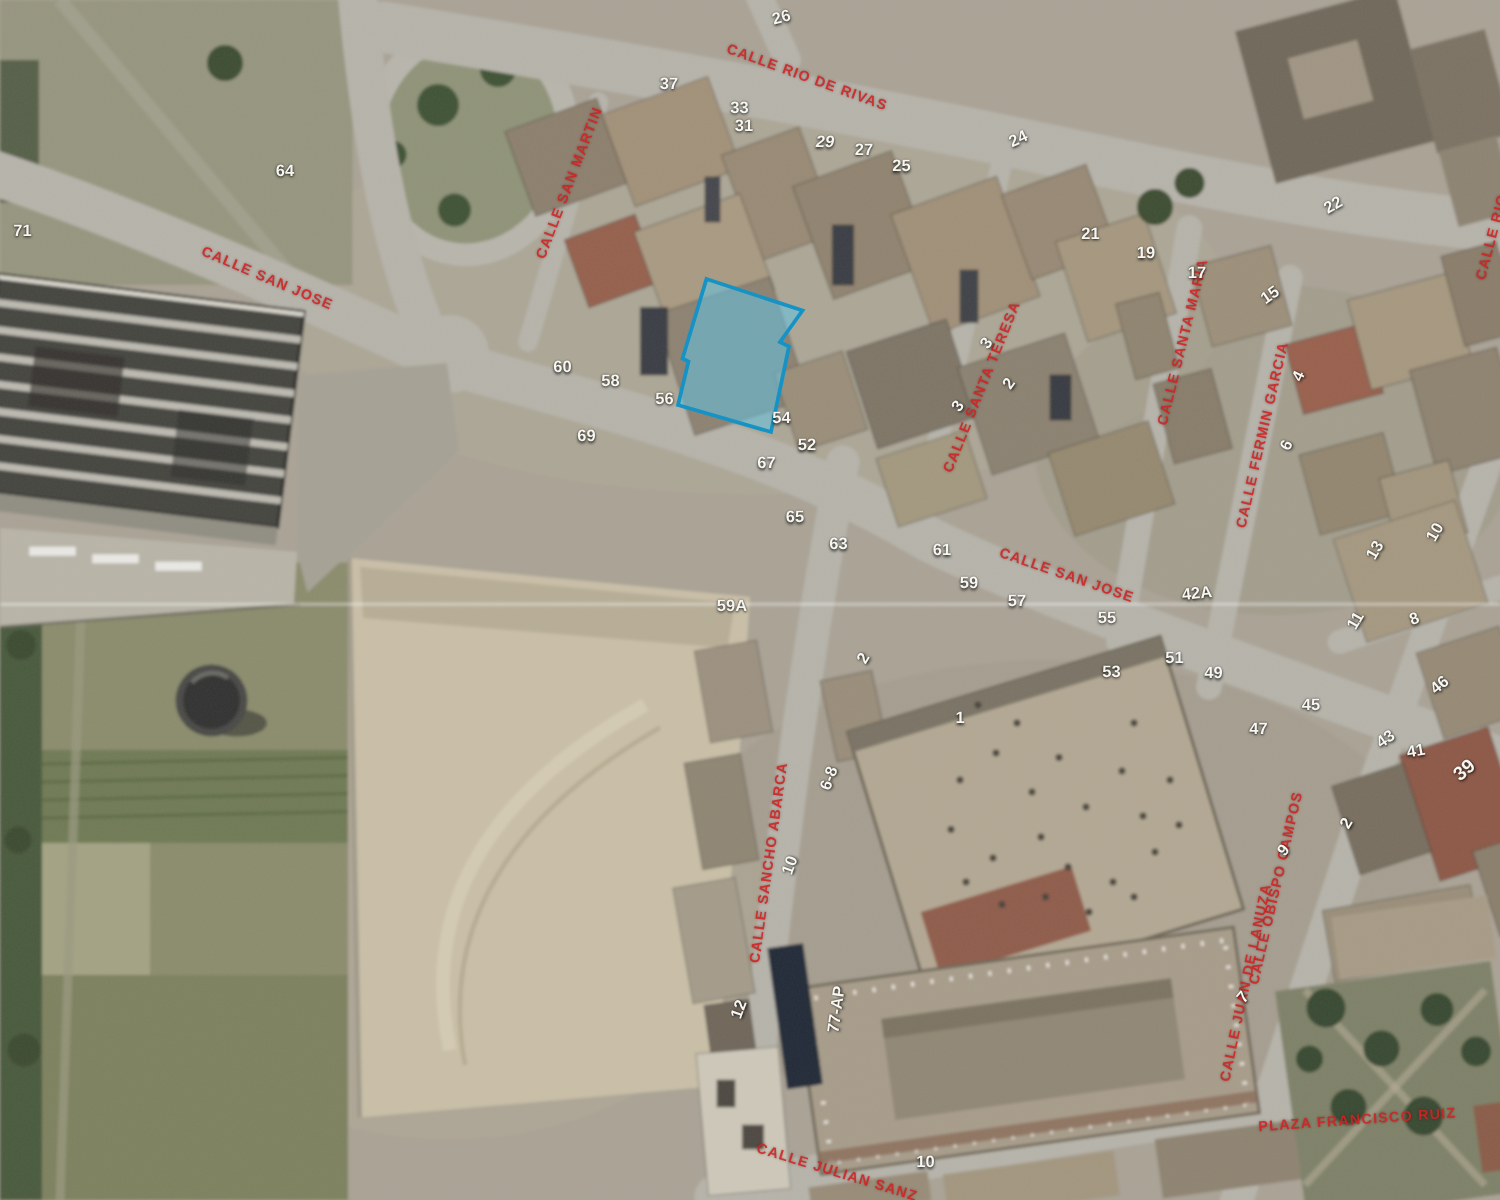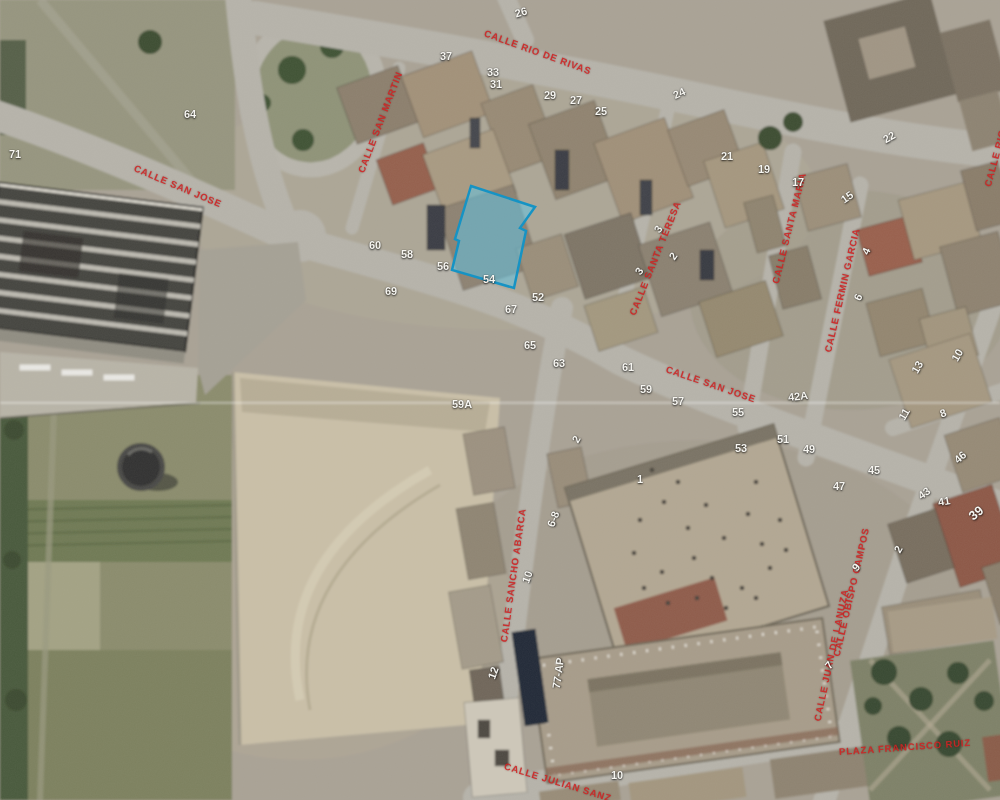--- a/index.html
+++ b/index.html
@@ -278,44 +278,44 @@
       <div class="street-label" style="left: 831px; top: 655px; transform: translate(-50%, -50%) rotate(-78deg); color: rgb(207, 35, 35);">CALLE JUAN DE LANUZA</div>
       <div class="street-label" style="left: 905px; top: 747px; transform: translate(-50%, -50%) rotate(-4deg); color: rgb(207, 35, 35);">PLAZA FRANCISCO RUIZ</div>
       <div class="street-label" style="left: 558px; top: 782px; transform: translate(-50%, -50%) rotate(17deg); color: rgb(207, 35, 35);">CALLE JULIAN SANZ</div>
       <div class="street-label" style="left: 995px; top: 158px; transform: translate(-50%, -50%) rotate(-75deg); color: rgb(207, 35, 35);">CALLE RIO</div>
     </div>
   <div class="labels-layer">
       <div class="house-number" style="left: 521px; top: 12px; transform: translate(-50%, -50%) rotate(-15deg); color: rgb(247, 246, 241);">26</div>
       <div class="house-number" style="left: 446px; top: 56px; transform: translate(-50%, -50%) rotate(0deg); color: rgb(247, 246, 241);">37</div>
       <div class="house-number" style="left: 493px; top: 72px; transform: translate(-50%, -50%) rotate(0deg); color: rgb(247, 246, 241);">33</div>
       <div class="house-number" style="left: 496px; top: 84px; transform: translate(-50%, -50%) rotate(0deg); color: rgb(247, 246, 241);">31</div>
-      <div class="house-number" style="left: 550px; top: 95px; transform: translate(-50%, -50%) rotate(0deg); color: rgb(247, 246, 241);">29</div>
+      <div class="house-number" style="left: 550px; top: 95px; transform: translate(-50%, -50%) rotate(0deg); color: rgb(247, 246, 241); font-style: italic;">29</div>
       <div class="house-number" style="left: 576px; top: 100px; transform: translate(-50%, -50%) rotate(0deg); color: rgb(247, 246, 241);">27</div>
       <div class="house-number" style="left: 601px; top: 111px; transform: translate(-50%, -50%) rotate(0deg); color: rgb(247, 246, 241);">25</div>
       <div class="house-number" style="left: 679px; top: 93px; transform: translate(-50%, -50%) rotate(-25deg); color: rgb(247, 246, 241);">24</div>
       <div class="house-number" style="left: 190px; top: 114px; transform: translate(-50%, -50%) rotate(0deg); color: rgb(247, 246, 241);">64</div>
       <div class="house-number" style="left: 15px; top: 154px; transform: translate(-50%, -50%) rotate(0deg); color: rgb(247, 246, 241);">71</div>
       <div class="house-number" style="left: 889px; top: 137px; transform: translate(-50%, -50%) rotate(-30deg); color: rgb(247, 246, 241);">22</div>
       <div class="house-number" style="left: 727px; top: 156px; transform: translate(-50%, -50%) rotate(0deg); color: rgb(247, 246, 241);">21</div>
       <div class="house-number" style="left: 764px; top: 169px; transform: translate(-50%, -50%) rotate(0deg); color: rgb(247, 246, 241);">19</div>
       <div class="house-number" style="left: 798px; top: 182px; transform: translate(-50%, -50%) rotate(0deg); color: rgb(247, 246, 241);">17</div>
       <div class="house-number" style="left: 847px; top: 197px; transform: translate(-50%, -50%) rotate(-35deg); color: rgb(247, 246, 241);">15</div>
       <div class="house-number" style="left: 866px; top: 251px; transform: translate(-50%, -50%) rotate(-65deg); color: rgb(247, 246, 241);">4</div>
       <div class="house-number" style="left: 858px; top: 297px; transform: translate(-50%, -50%) rotate(-65deg); color: rgb(247, 246, 241);">6</div>
       <div class="house-number" style="left: 375px; top: 245px; transform: translate(-50%, -50%) rotate(0deg); color: rgb(247, 246, 241);">60</div>
       <div class="house-number" style="left: 407px; top: 254px; transform: translate(-50%, -50%) rotate(0deg); color: rgb(247, 246, 241);">58</div>
       <div class="house-number" style="left: 443px; top: 266px; transform: translate(-50%, -50%) rotate(0deg); color: rgb(247, 246, 241);">56</div>
-      <div class="house-number" style="left: 469px; top: 279px; transform: translate(-50%, -50%) rotate(0deg); color: rgb(247, 246, 241); padding-left: 40px;">54</div>
+      <div class="house-number" style="left: 501px; top: 279px; transform: translate(-50%, -50%) rotate(0deg); color: rgb(247, 246, 241); padding-left: 40px;">54</div>
       <div class="house-number" style="left: 538px; top: 297px; transform: translate(-50%, -50%) rotate(0deg); color: rgb(247, 246, 241);">52</div>
       <div class="house-number" style="left: 391px; top: 291px; transform: translate(-50%, -50%) rotate(0deg); color: rgb(247, 246, 241);">69</div>
       <div class="house-number" style="left: 491px; top: 309px; transform: translate(-50%, -50%) rotate(0deg); color: rgb(247, 246, 241); margin-left: 20px;">67</div>
       <div class="house-number" style="left: 530px; top: 345px; transform: translate(-50%, -50%) rotate(0deg); color: rgb(247, 246, 241);">65</div>
       <div class="house-number" style="left: 559px; top: 363px; transform: translate(-50%, -50%) rotate(0deg); color: rgb(247, 246, 241);">63</div>
       <div class="house-number" style="left: 588px; top: 367px; transform: translate(-50%, -50%) rotate(0deg); color: rgb(247, 246, 241); margin-left: 40px;">61</div>
-      <div class="house-number" style="left: 462px; top: 404px; transform: translate(-50%, -50%) rotate(0deg); color: rgb(247, 246, 241);">59A</div>
+      <div class="house-number" style="left: 488px; top: 404px; transform: translate(-50%, -50%) rotate(0deg); color: rgb(247, 246, 241);">59A</div>
       <div class="house-number" style="left: 658px; top: 229px; transform: translate(-50%, -50%) rotate(-55deg); color: rgb(247, 246, 241);">3</div>
       <div class="house-number" style="left: 673px; top: 256px; transform: translate(-50%, -50%) rotate(-55deg); color: rgb(247, 246, 241);">2</div>
       <div class="house-number" style="left: 639px; top: 271px; transform: translate(-50%, -50%) rotate(-55deg); color: rgb(247, 246, 241);">3</div>
       <div class="house-number" style="left: 646px; top: 389px; transform: translate(-50%, -50%) rotate(0deg); color: rgb(247, 246, 241);">59</div>
       <div class="house-number" style="left: 678px; top: 401px; transform: translate(-50%, -50%) rotate(0deg); color: rgb(247, 246, 241);">57</div>
       <div class="house-number" style="left: 710px; top: 412px; transform: translate(-50%, -50%) rotate(0deg); color: rgb(247, 246, 241); margin-left: 28px;">55</div>
       <div class="house-number" style="left: 741px; top: 423px; transform: translate(-50%, -50%) rotate(0deg); color: rgb(247, 246, 241); margin-top: 25px;">53</div>
       <div class="house-number" style="left: 798px; top: 396px; transform: translate(-50%, -50%) rotate(-6deg); color: rgb(247, 246, 241);">42A</div>
       <div class="house-number" style="left: 783px; top: 439px; transform: translate(-50%, -50%) rotate(0deg); color: rgb(247, 246, 241);">51</div>
       <div class="house-number" style="left: 809px; top: 449px; transform: translate(-50%, -50%) rotate(0deg); color: rgb(247, 246, 241);">49</div>

